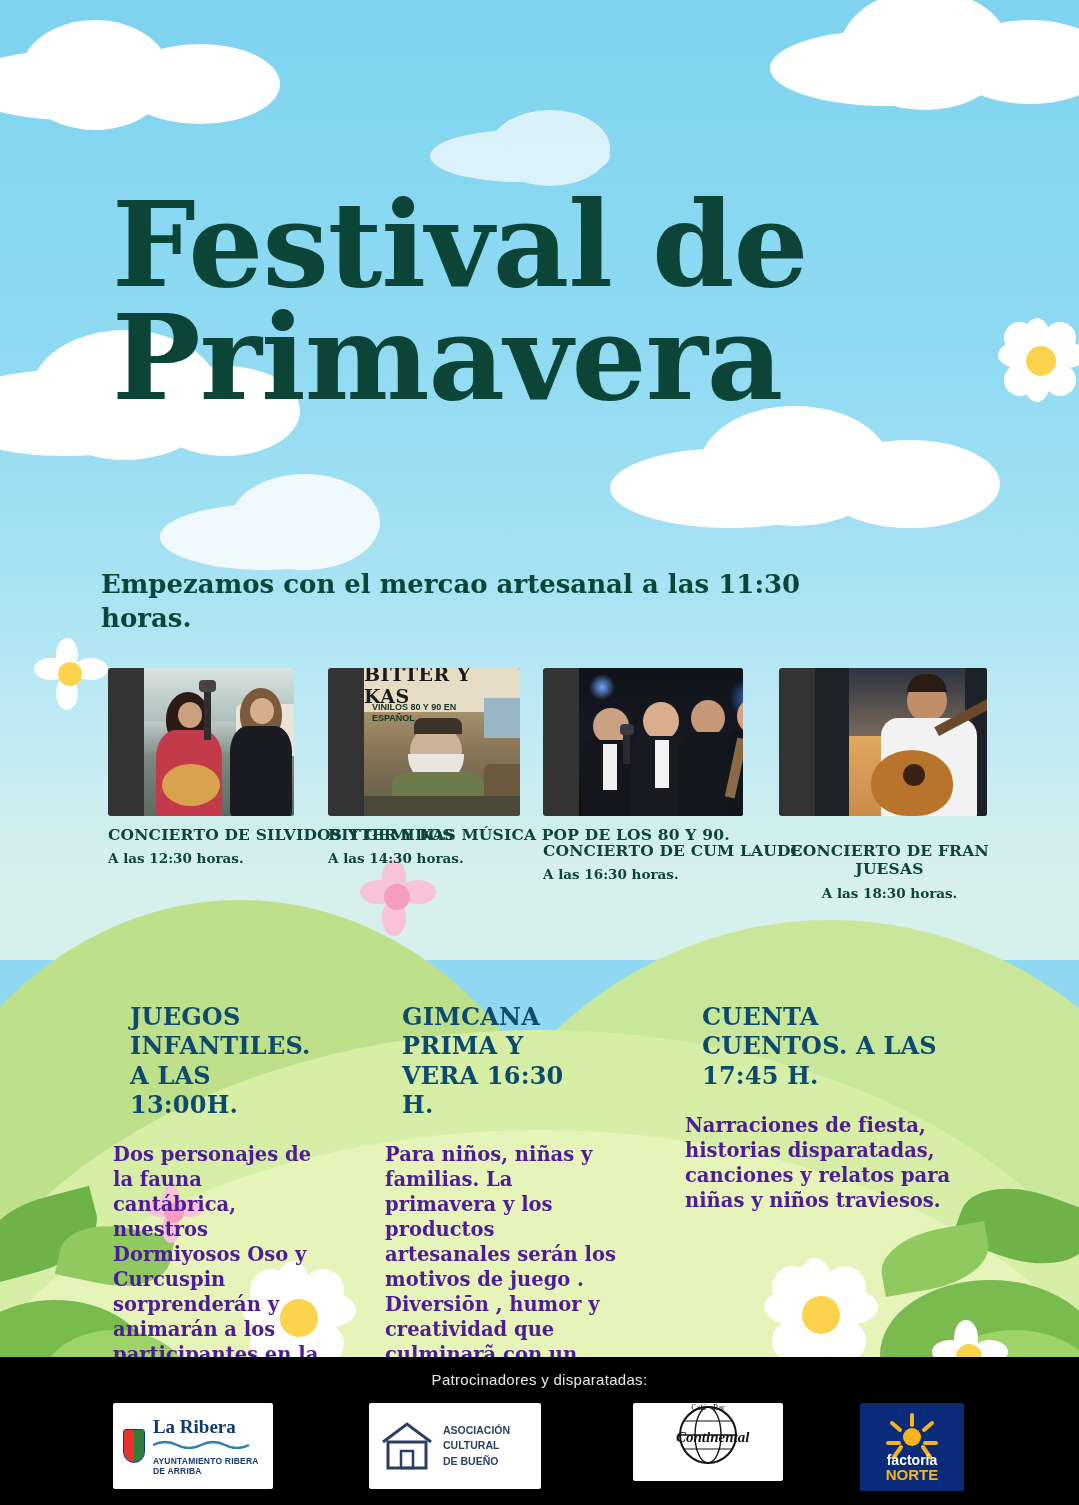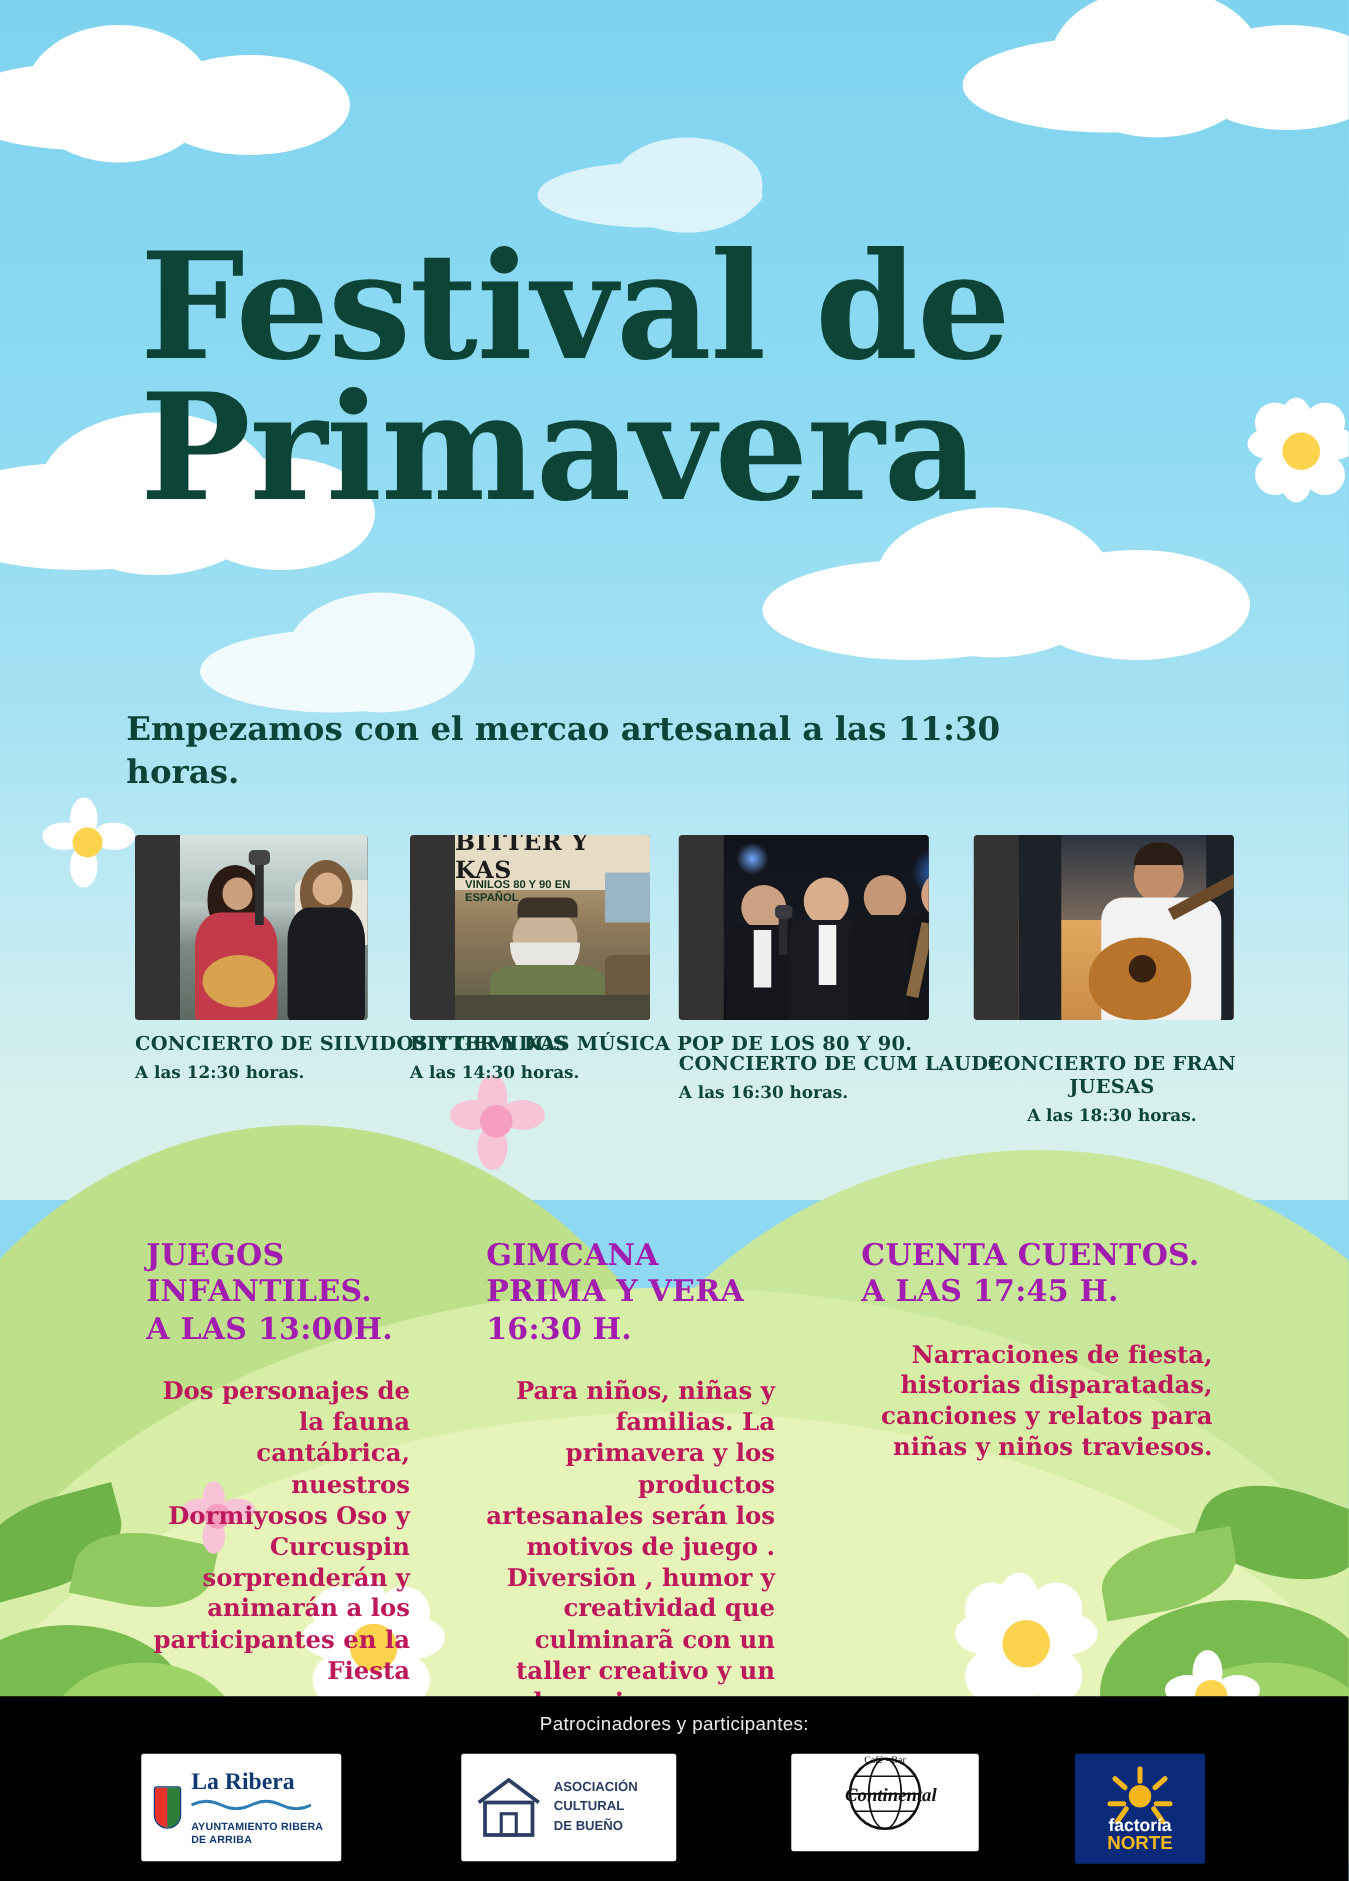--- a/index.html
+++ b/index.html
@@ -80,26 +80,26 @@
   .act.a3 .cap,.act.a4 .cap{margin-top:26px;}
 
   
   .ph{position:absolute;inset:0;margin-left:36px;}
   .fig{position:absolute;border-radius:50% 50% 45% 45%;}
 
   
   .acts2{position:absolute;left:100px;top:985px;width:900px;}
   .col{position:absolute;top:0;}
   .col h3{
-    margin:4px;font-family:"DejaVu Serif", serif;font-weight:700;color:#a21caf;
+    margin:17px;font-family:"DejaVu Serif", serif;font-weight:700;color:#0c4a6e;
     font-size:24px;line-height:1.22;letter-spacing:.2px;
   }
   .col p{
-    margin:24px 0 0 0;font-family:"DejaVu Serif", serif;font-weight:700;color:#be185d;
-    font-size:19.5px;line-height:1.28;text-align:right;
+    margin:24px 0 0 0;font-family:"DejaVu Serif", serif;font-weight:700;color:#4c1d95;
+    font-size:19.5px;line-height:1.28;
   }
   .col.c1{left:13px;width:215px;}
   .col.c2{left:285px;width:235px;}
   .col.c3{left:585px;width:285px;}
 
   
   .footer{position:absolute;left:0;top:1357px;width:1079px;height:148px;background:#000;}
   .sponsor-title{
     position:absolute;left:0;top:14px;width:1079px;text-align:center;color:#e9e9e9;
     font-family:"Liberation Sans", sans-serif;font-size:15px;letter-spacing:.3px;
@@ -359,21 +359,21 @@
       <h3>GIMCANA PRIMA Y VERA 16:30 H.</h3>
       <p>Para niños, niñas y familias. La primavera y los productos artesanales serán los motivos de juego . Diversiōn , humor y creatividad que culminarã con un taller creativo y un obsequio sorpresa.</p>
     </div>
     <div class="col c3">
       <h3>CUENTA CUENTOS. A LAS 17:45 H.</h3>
       <p>Narraciones de fiesta, historias disparatadas, canciones y relatos para niñas y niños traviesos.</p>
     </div>
   </div>
 
   <div class="footer">
-    <div class="sponsor-title">Patrocinadores y participantes:</div>
+    <div class="sponsor-title">Patrocinadores y disparatadas:</div>
     <div class="logos">
 
       <div class="logo l1">
         <div class="shield">
           <div class="lf"></div>
             <div class="rg"></div>
         </div>
         <div class="txt">
           <div class="t1">La Ribera</div>
           <svg class="wave" viewBox="0 0 96 10">

